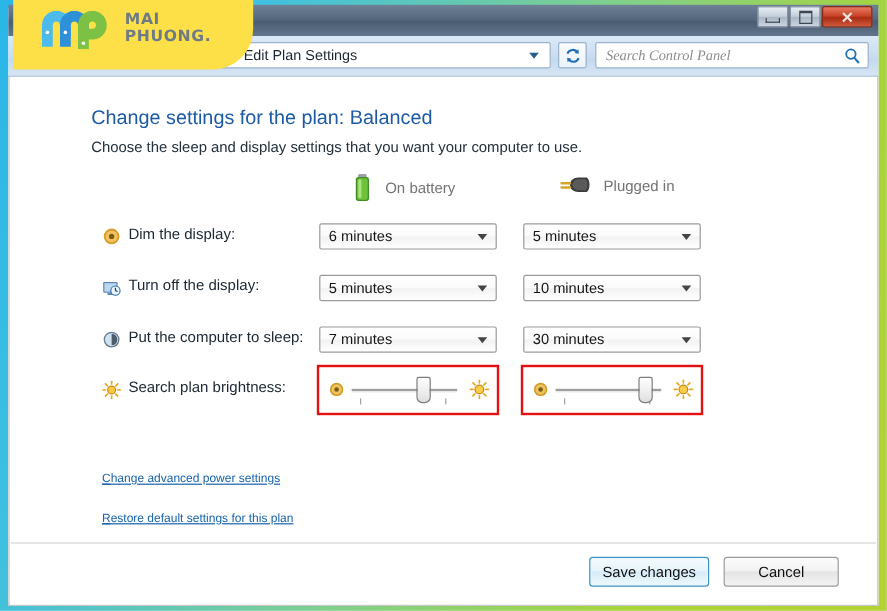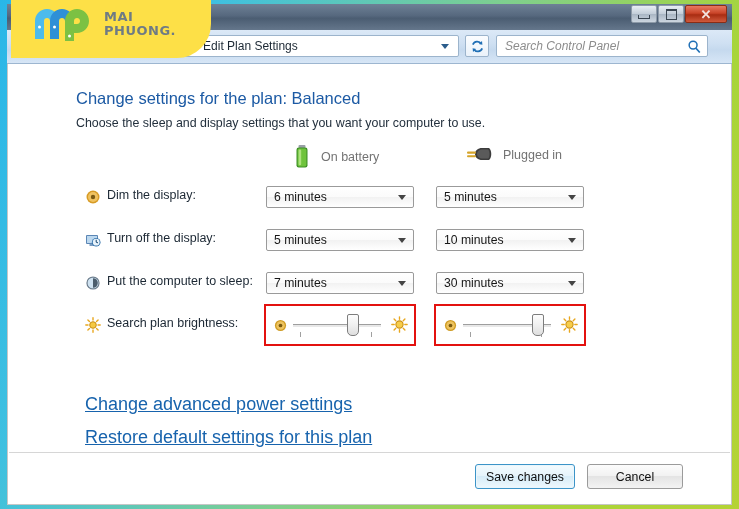--- a/index.html
+++ b/index.html
@@ -100,23 +100,23 @@
     border-top:5px solid #2b5d8c;
   }
   #refresh-btn {
     position:absolute; left:458px; top:5px; width:24px; height:22px;
     border:1px solid #9cb4cc; border-radius:2px;
     background: linear-gradient(180deg,#fbfdff 0%, #eaf2fa 100%);
     display:flex;align-items:center;justify-content:center;
     box-sizing:border-box;
   }
   #searchbox {
-    position:absolute; left:489px; top:5px; width:212px; height:22px;
+    position:absolute; left:489px; top:5px; width:228px; height:22px;
     background:#fff; border:1px solid #9cb4cc; border-radius:2px;
-    display:flex;align-items:center; box-sizing:border-box;
+    display:flex;align-items:center; box-sizing:border-box;font-family:Liberation Serif, serif;
   }
   #search-input-txt {
     flex:1; padding-left:8px; font-style:italic; color:#8d8d8d; font-size:12px;
   }
   #search-icon-wrap { width:26px; display:flex;align-items:center;justify-content:center;}
 
   
   #logo-overlay {
     position: absolute;
     left: 11px; top: 0px;
@@ -205,32 +205,32 @@
     position:absolute; top:8px; width:12px; height:22px;
     background: linear-gradient(180deg,#fdfdfd 0%, #f0f0f0 50%, #dedede 100%);
     border:1px solid #7d7d7d;
     border-radius:2px 2px 5px 5px;
     box-sizing:border-box;
   }
 
   
   .plink {
     position:absolute; left:77px;
-    font-size:18px; color:#1763ad;text-align:center;
+    font-size:10px; color:#1763ad;text-align:center;
   }
   .plink u { text-decoration: underline; }
   #link-advanced { top:330px; }
   #link-restore { top:363px; }
 
   
   #footer-sep {
     position:absolute; left:1px; right:1px; top:388px; height:1px; background:#d6d6d6;
   }
   #footer-buttons {
-    position:absolute; right:48px; top:400px;
+    position:absolute; right:32px; top:400px;
     display:flex; gap:12px;padding-left:12px;
   }
   .fbtn {
     min-width:96px; height:25px;
     border:1px solid #9b9b9b; border-radius:3px;
     background: linear-gradient(180deg,#fcfcfc 0%, #f2f2f2 46%, #e4e4e4 50%, #f3f3f3 100%);
     display:flex;align-items:center;justify-content:center;
     font-size:12.3px; color:#101010;
     box-sizing:border-box;
     padding: 0 10px;

